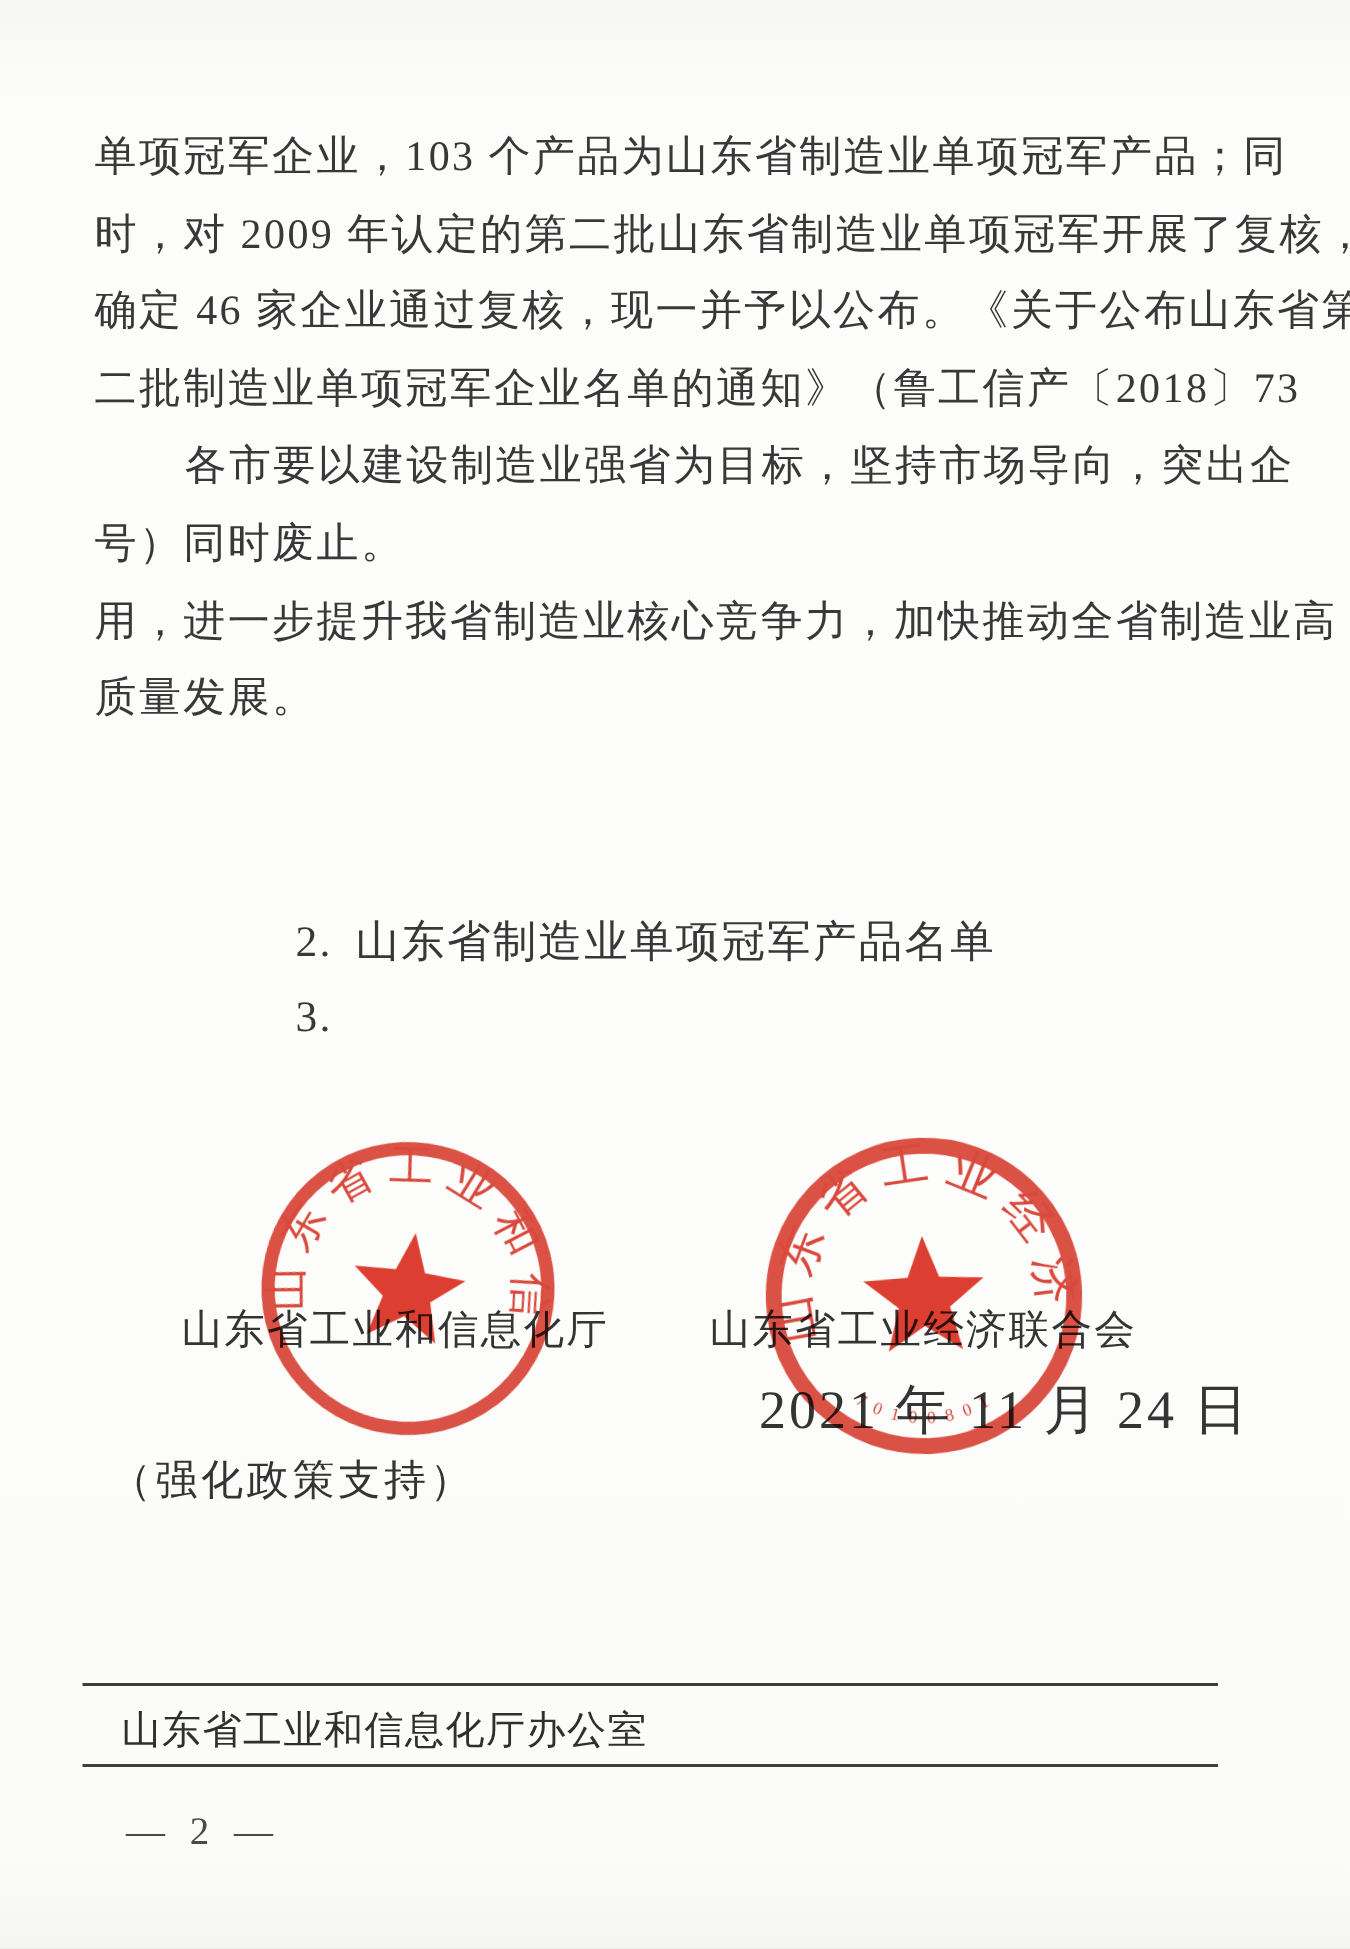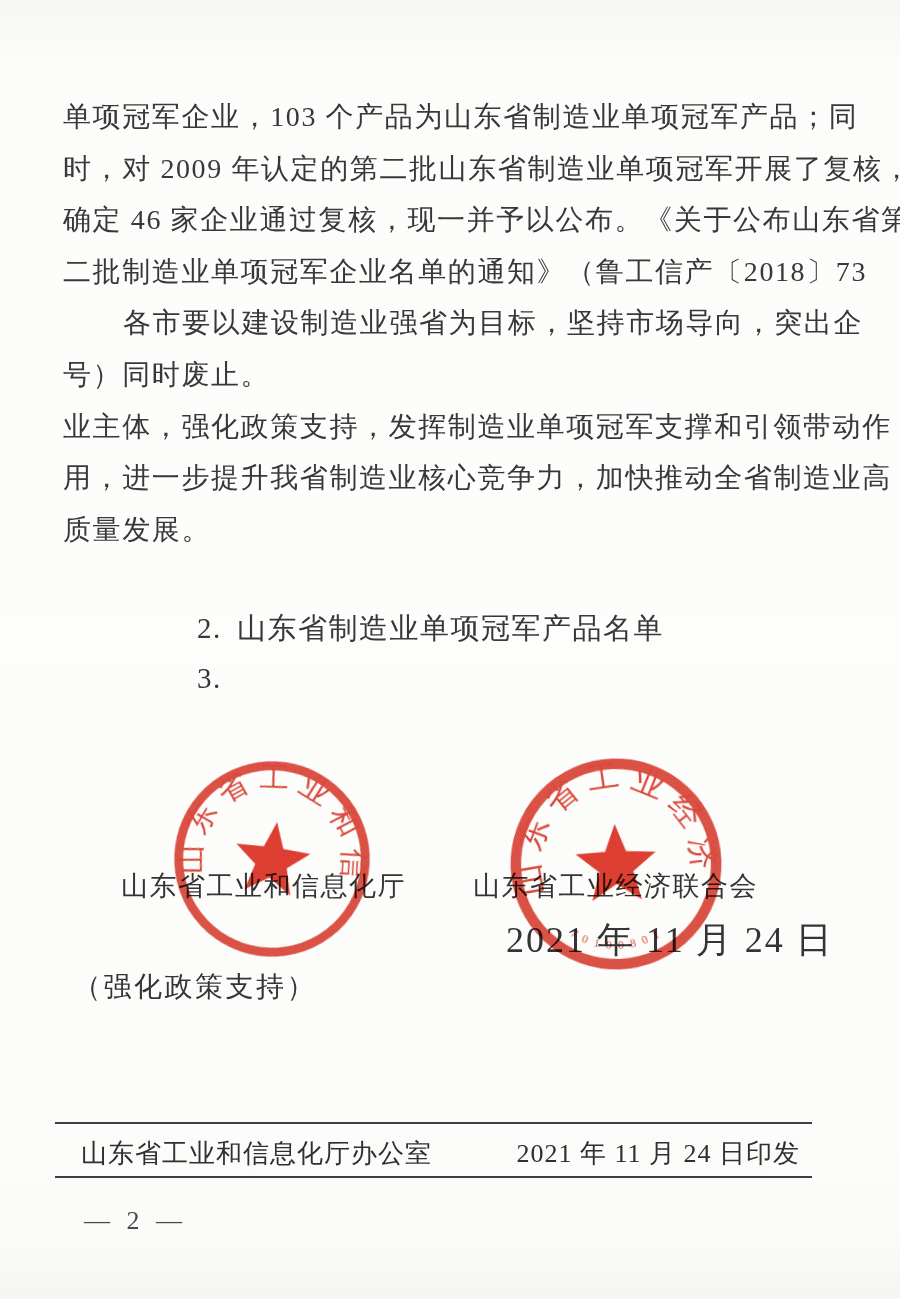--- a/index.html
+++ b/index.html
@@ -1,21 +1,21 @@
 <!DOCTYPE html>
 <html><head>
 <meta charset="utf-8">
 <style>
   html,body{margin:0;padding:0;background:#e8e8e6;}
   .page{
     position:relative;width:900px;height:1299px;overflow:hidden;
     background:linear-gradient(180deg,#f6f6f4 0%,#fcfcfb 5%,#fdfdfc 50%,#fbfbf9 95%,#f5f5f3 100%);
     font-family:"Liberation Serif","DejaVu Serif",serif;color:#383838;
   }
-  .body-text{position:absolute;left:63px;top:91px;width:805px;font-size:28px;line-height:51.6px;letter-spacing:1.6px;}
+  .body-text{position:absolute;left:63px;top:79px;width:805px;font-size:28px;line-height:51.6px;letter-spacing:1.6px;}
   .bline{white-space:nowrap;}
   .bline.indent{text-indent:60px;}
   .attachments{position:absolute;left:122px;top:603px;font-size:29px;line-height:50.4px;letter-spacing:1.5px;}
   .att-row{display:flex;white-space:nowrap;}
   .att-label{flex:0 0 75px;}
   .att-num{flex:0 0 40px;}
   .sig{position:absolute;white-space:nowrap;color:#343434;}
   .sig-left-org{left:121px;top:868px;font-size:27px;letter-spacing:1.5px;}
   .sig-right-org{left:473px;top:868px;font-size:27px;letter-spacing:1.5px;}
   .sig-date{left:506px;top:916px;font-size:36px;letter-spacing:2px;}
@@ -34,21 +34,20 @@
 
 <div class="page">
 
   <div class="body-text">
     <div class="bline">单项冠军企业，103 个产品为山东省制造业单项冠军产品；同</div>
     <div class="bline">时，对 2009 年认定的第二批山东省制造业单项冠军开展了复核，</div>
     <div class="bline">确定 46 家企业通过复核，现一并予以公布。《关于公布山东省第</div>
     <div class="bline">二批制造业单项冠军企业名单的通知》（鲁工信产〔2018〕73</div>
     <div class="bline indent">各市要以建设制造业强省为目标，坚持市场导向，突出企</div>
     <div class="bline">号）同时废止。</div>
-    <div class="bline">业主体，强化政策支持，发挥制造业单项冠军支撑和引领带动作</div>
     <div class="bline">用，进一步提升我省制造业核心竞争力，加快推动全省制造业高</div>
     <div class="bline">质量发展。</div>
   </div>
 
   <div class="attachments">
     <div class="att-row">
       <span class="att-label"></span>
       <span class="att-num">2.</span>
       <span class="att-text">山东省制造业单项冠军产品名单</span>
     </div>
@@ -81,18 +80,17 @@
     <polygon fill="#dd2f1f" points="110,72 120,98.2 148,99.6 126.2,117.3 133.5,144.4 110,129 86.5,144.4 93.8,117.3 72,99.6 100,98.2"></polygon>
     <path id="digR" d="M 64 176 A 80 80 0 0 0 156 176" fill="none"></path>
     <text font-size="11" fill="#d8392b">
       <textPath href="#digR" textLength="90" lengthAdjust="spacing">70100801</textPath>
     </text>
   </svg>
 
   <div class="footer-rule rule-top"></div>
   <div class="footer-row">
     <span>山东省工业和信息化厅办公室</span>
-    <span>2021 年 11 月 24 日印发</span>
   </div>
   <div class="footer-rule rule-bottom"></div>
   <div class="page-number">— 2 —</div>
 
 </div>
 
 </body></html>

